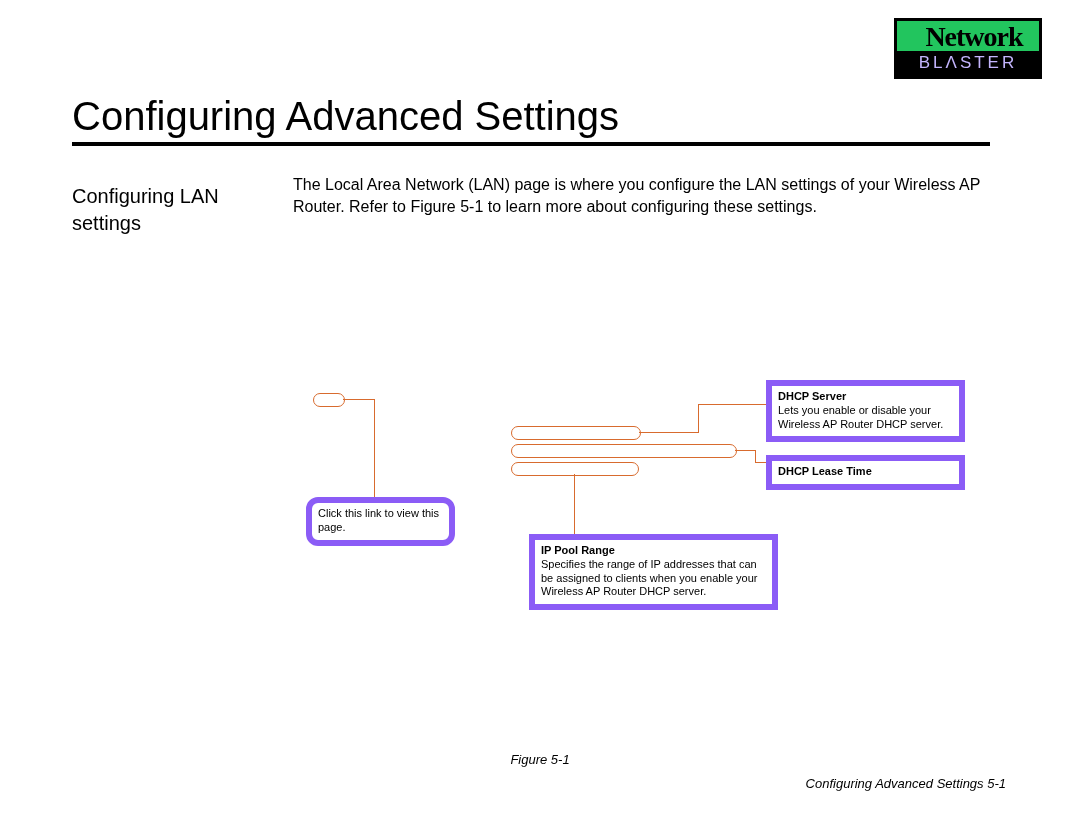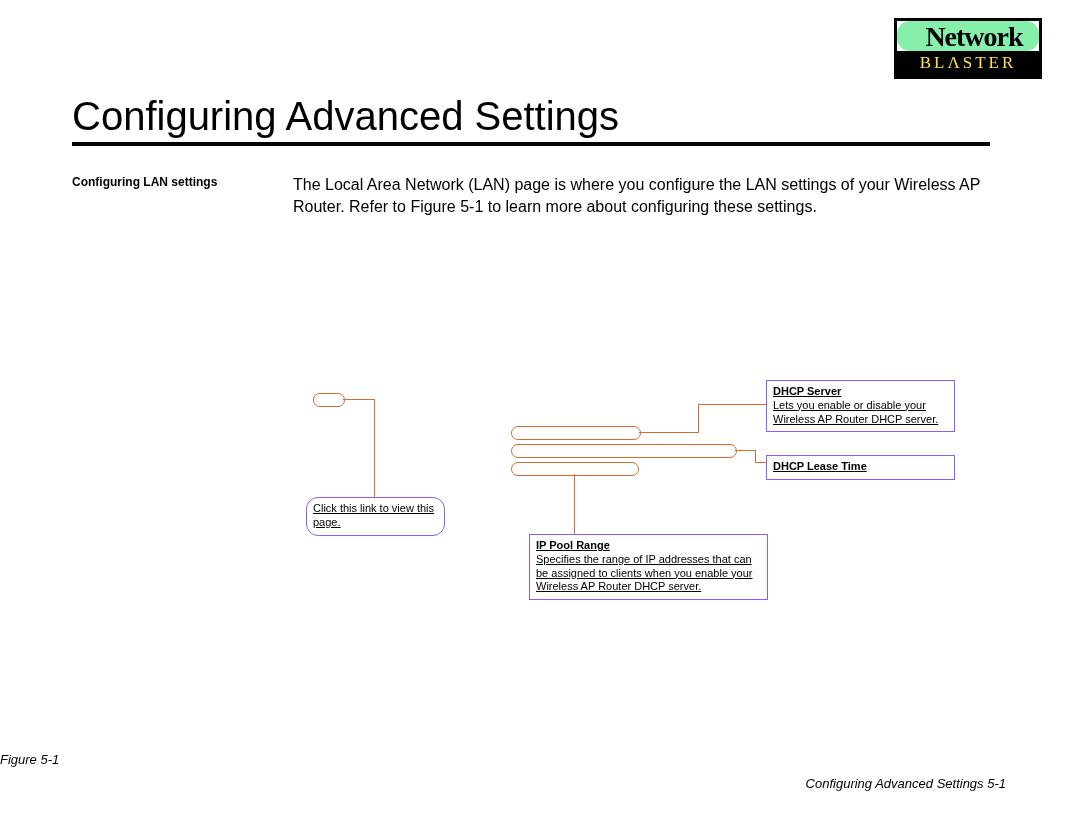--- a/index.html
+++ b/index.html
@@ -13,35 +13,34 @@
     position: relative;
   }
   .logo {
     position: absolute;
     top: 18px;
     right: 38px;
     width: 142px;
     border: 3px solid #000;
   }
   .logo-top {
-    background: #86efac;
+    background: #22c55e;
     color: #000;
     font-family: "Times New Roman", serif;
     font-weight: 900;
     font-size: 28px;
     text-align: center;
     line-height: 1.05;
     padding: 1px 0 0 12px;
     letter-spacing: -1px;
-    border-radius: 13px;
   }
   .logo-bot {
     background: #000;
-    color: #fde047;
-    font-family: Liberation Serif, serif;
+    color: #c4b5fd;
+    font-family: Liberation Sans, sans-serif;
     font-size: 17px;
     text-align: center;
     letter-spacing: 3px;
     padding: 2px 0 3px 0;
   }
   .title {
     position: absolute;
     left: 72px;
     top: 94px;
     font-size: 40px;
@@ -53,59 +52,58 @@
     position: absolute;
     left: 72px;
     top: 142px;
     width: 918px;
     height: 4px;
     background: #000;
   }
   .sec-head {
     position: absolute;
     left: 72px;
-    top: 174px;
+    top: 183px;
     width: 195px;
-    font-weight: bold;
-    font-size: 12px;
+    font-weight: normal;
+    font-size: 20px;
     line-height: 1.35;
   }
   .sec-body {
     position: absolute;
     left: 293px;
     top: 174px;
     width: 700px;
     font-size: 16px;
     line-height: 1.35;
   }
   .callout {
     position: absolute;
-    border: 1px solid #8b5cf6;
+    border: 6px solid #8b5cf6;
     padding: 4px 6px 5px 6px;
     font-size: 11px;
     line-height: 1.25;
     background: #fff;
-    text-decoration: underline;
   }
   .callout .b { font-weight: bold; }
   .pill {
     position: absolute;
     border: 1.2px solid #d86b2e;
     border-radius: 999px;
     height: 12px;
     background: #fff;
   }
   .line {
     position: absolute;
     background: #d86b2e;
   }
   .fig-cap {
     position: absolute;
     width: 1080px;
-    text-align: left;
+    text-align: center;
     top: 752px;
     font-size: 13px;
     font-style: italic;
     font-family: Verdana, sans-serif;
   }
   .footer {
     position: absolute;
     right: 74px;
     top: 776px;
     font-size: 13px;

